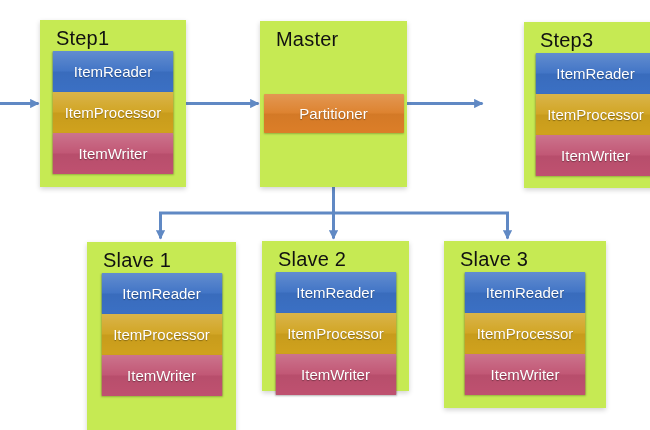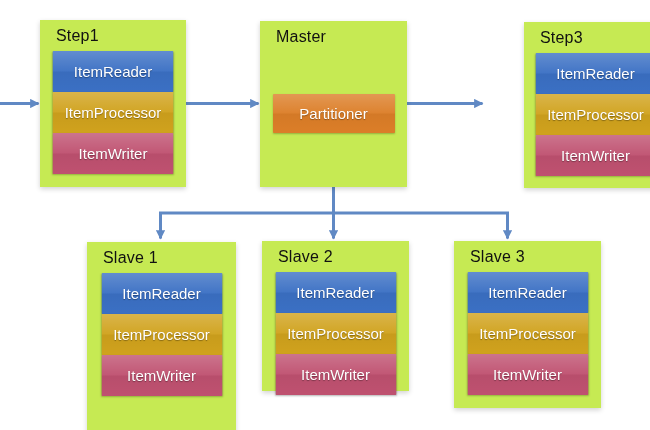--- a/index.html
+++ b/index.html
@@ -26,21 +26,21 @@
   .node {
     position: absolute;
     background: var(--green, #c6ea53);
     box-shadow: 0 2px 5px rgba(0,0,0,0.18);
     z-index: 1;
   }
   .node-title {
     position: absolute;
     top: 7px;
     left: 16px;
-    font-size: 16px;
+    font-size: 20px;
     letter-spacing: 0.2px;
     color: var(--title_text, #111111);
     white-space: nowrap;
   }
   .stack {
     position: absolute;
     top: 31px;
     left: 50%;
     transform: translateX(-50%);
     width: 121px;
@@ -64,21 +64,21 @@
   }
   .blue   { background-color: var(--blue,   #3b70c4); }
   .gold   { background-color: var(--gold,   #d0a21d); }
   .red    { background-color: var(--red,    #bf5170); }
   .orange { background-color: var(--orange, #dc7e28); }
   .partitioner {
     position: absolute;
     top: 73px;
     left: 50%;
     transform: translateX(-50%);
-    width: 122px;
+    width: 140px;
     height: 39px;
   }
 </style>
 </head>
 <body>
 
 <div id="canvas">
 
   <svg id="arrow-layer" viewBox="0 0 650 430" xmlns="http://www.w3.org/2000/svg">
     <defs>
@@ -129,21 +129,21 @@
 
   <div class="node" style="left:262px; top:241px; width:147px; height:150px;">
     <div class="node-title">Slave 2</div>
     <div class="stack">
       <div class="row blue">ItemReader</div>
       <div class="row gold">ItemProcessor</div>
       <div class="row red">ItemWriter</div>
     </div>
   </div>
 
-  <div class="node" style="left:454px; top:241px; width:147px; height:167px;">
+  <div class="node" style="left:444px; top:241px; width:162px; height:167px;">
     <div class="node-title">Slave 3</div>
     <div class="stack">
       <div class="row blue">ItemReader</div>
       <div class="row gold">ItemProcessor</div>
       <div class="row red">ItemWriter</div>
     </div>
   </div>
 
 </div>
 

